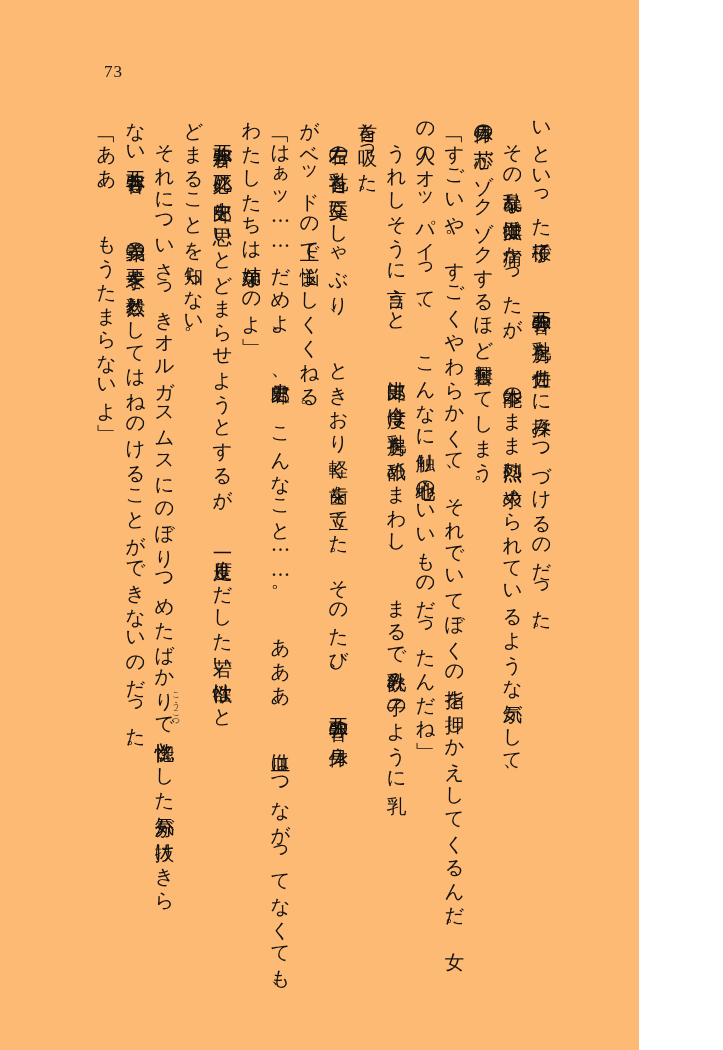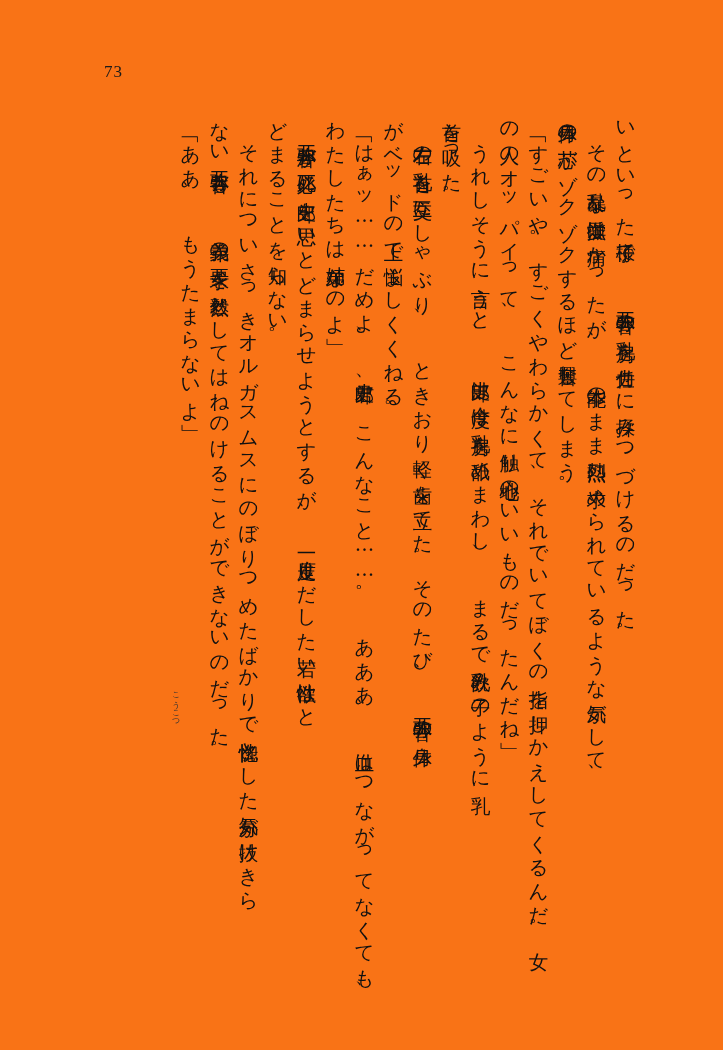--- a/index.html
+++ b/index.html
@@ -10,23 +10,23 @@
   body {
     width: 723px;
     height: 1050px;
     overflow: hidden;
     font-family: "DejaVu Serif", "Liberation Serif", serif;
     color: #111111;
   }
 
   .page {
     position: relative;
-    width: 723px;
+    width: 639px;
     height: 1050px;
-    background: #f97316;
+    background: #fdba74;
   }
 
   
   .page-number {
     position: absolute;
     top: 62px;
     left: 104px;
     font-family: "Liberation Serif", "DejaVu Serif", serif;
     font-size: 17px;
     letter-spacing: 1px;

